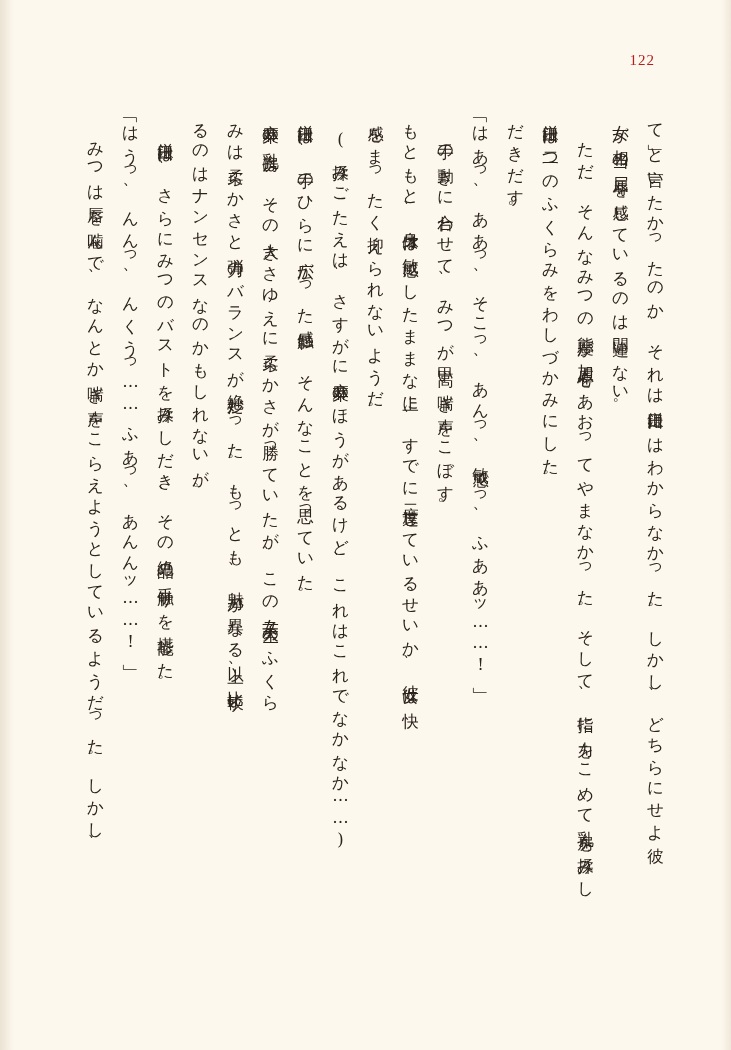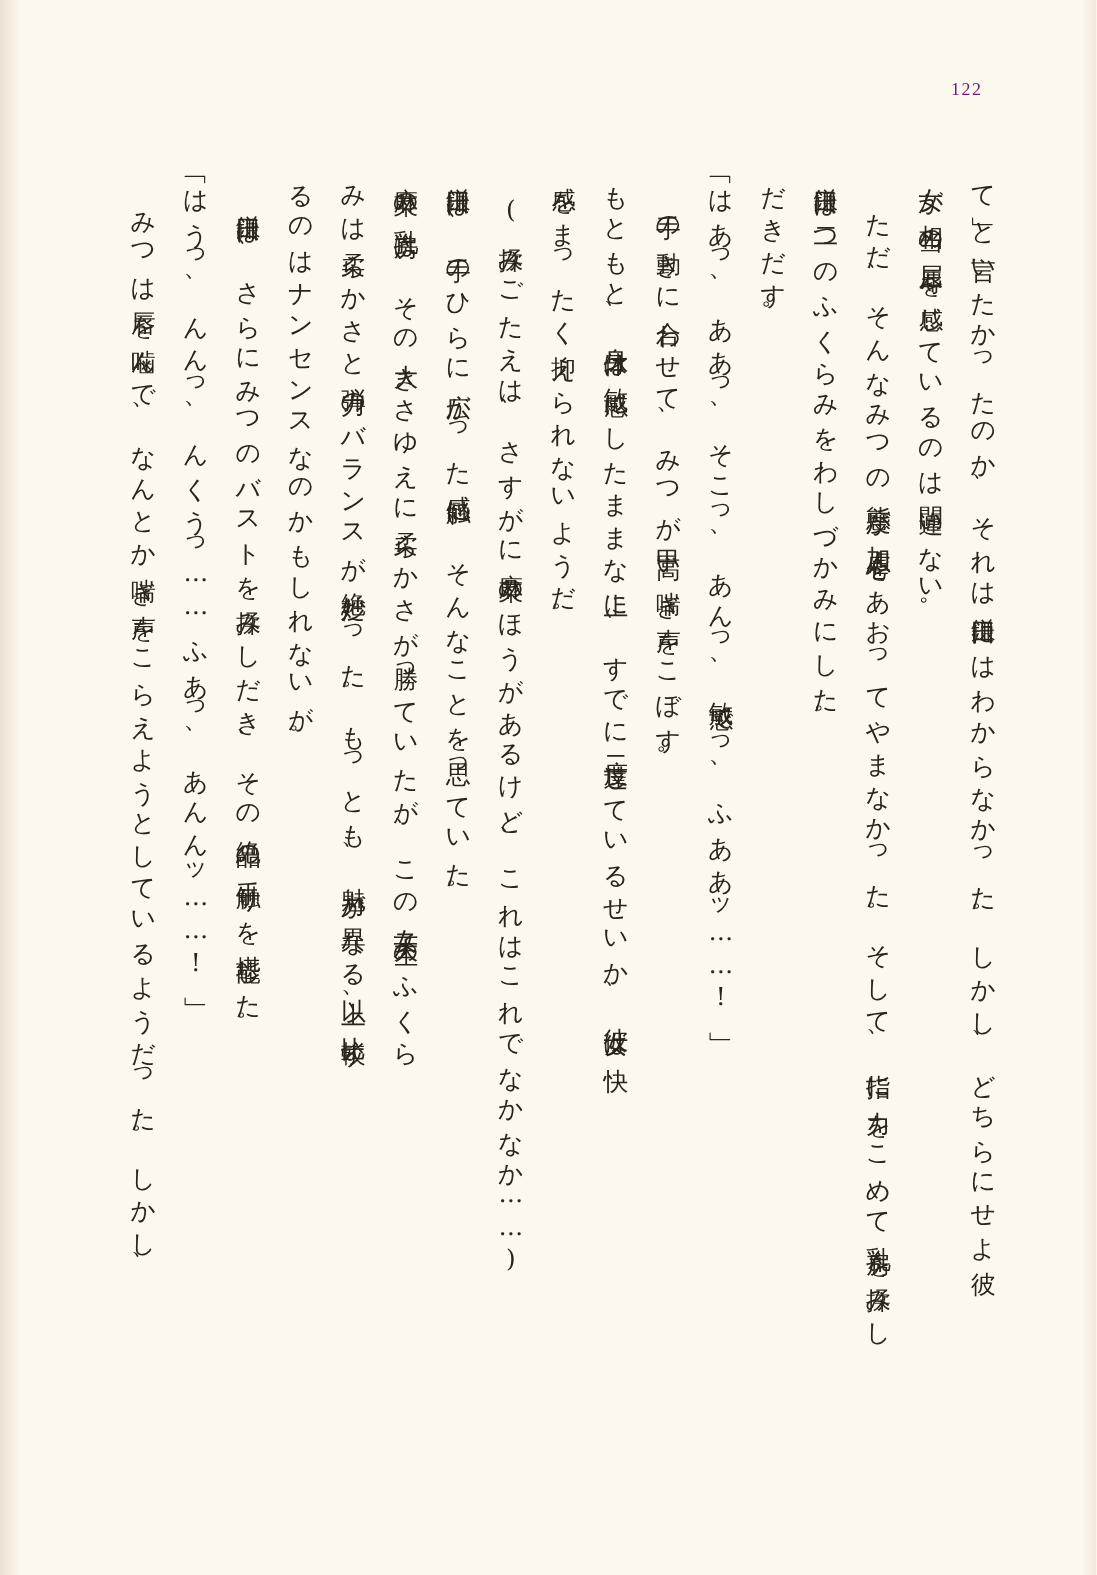--- a/index.html
+++ b/index.html
@@ -35,23 +35,23 @@
     position: absolute;
     top: 0; right: 0;
     width: 10px; height: 100%;
     background: linear-gradient(to left, rgba(200,185,160,0.25), rgba(253,248,238,0));
     pointer-events: none;
   }
   .page-number {
     position: absolute;
     top: 52px;
     right: 76px;
-    font-size: 12px;
+    font-size: 15px;
     letter-spacing: 1px;
-    color: #701a75;
+    color: #b91c1c;
   }
   .body-text {
     position: absolute;
     top: 112px;
     right: 68px;
     left: 88px;
     height: 870px;
     display: flex;
     flex-direction: row-reverse;
     align-items: flex-start;

